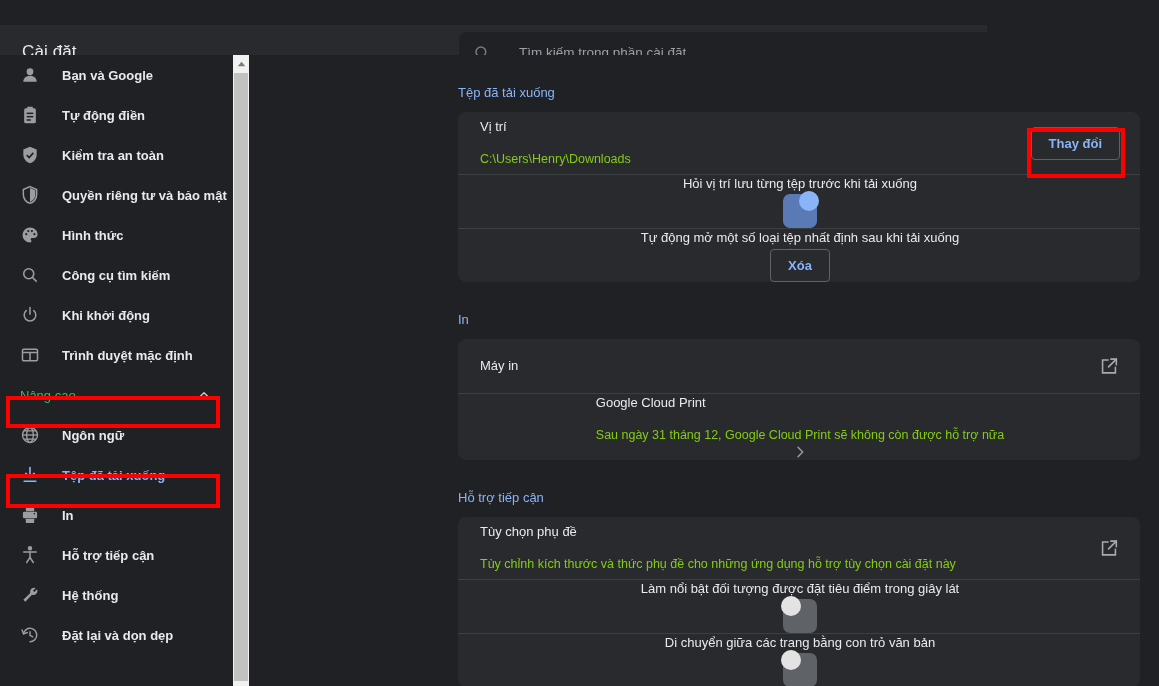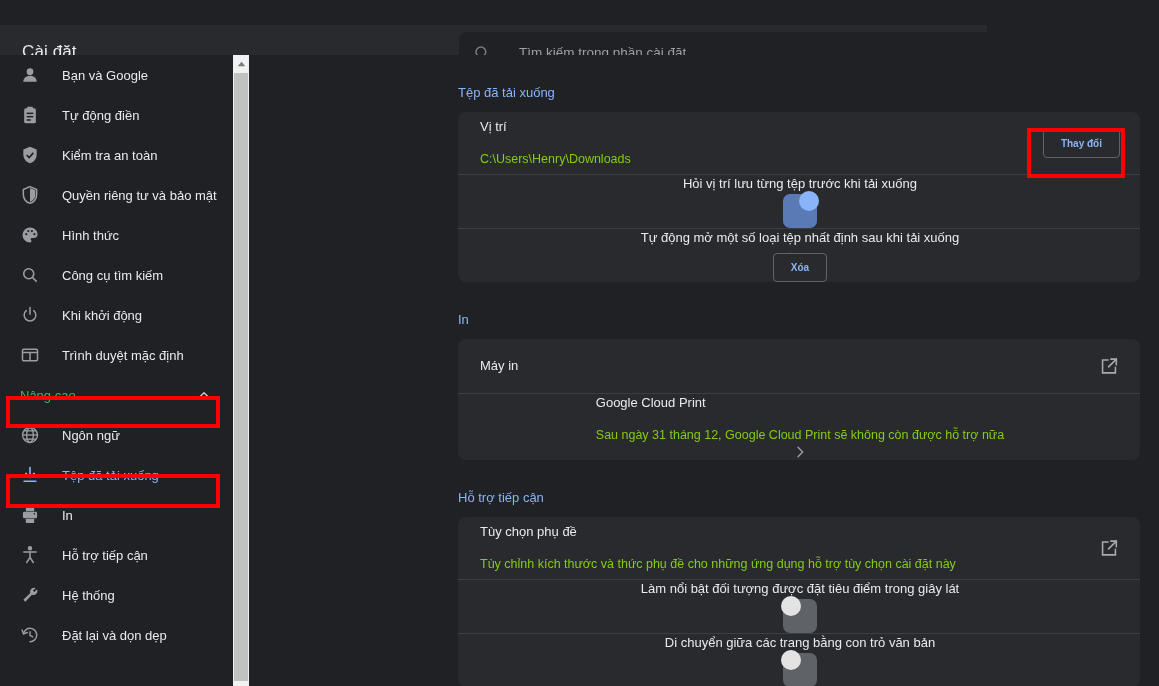--- a/index.html
+++ b/index.html
@@ -35,21 +35,21 @@
   }
   .search-input::placeholder { color:#9aa0a6; }
 
   
   .sidebar {
     position:absolute; left:0; top:55px; width:233px; height:631px;
     background:#202124; overflow:hidden;
   }
   .nav-item {
     position:relative; display:flex; align-items:center;
-    height:40px; padding-left:20px; color:#e8eaed; font-size:13px; font-weight:normal;
+    height:40px; padding-left:20px; color:#e8eaed; font-size:13px; font-weight:bold;
     cursor:pointer;
   }
   .nav-item .ic { width:20px; height:20px; flex:0 0 20px; margin-right:22px; opacity:.78; }
   .nav-item .lbl { white-space:nowrap; }
   .nav-item.selected { color:#8ab4f8; }
   .nav-item.selected .ic { opacity:1; }
 
   .nav-group-head {
     position:relative; display:flex; align-items:center;
     height:40px; padding-left:20px; padding-right:22px;
@@ -96,21 +96,21 @@
   }
   .row + .row { border-top:1px solid #3c4043;flex-direction:column; }
   .row-text { flex:1 1 auto; min-width:0; }
   .row-title { color:#e8eaed; font-size:13px; line-height:18px; }
   .row-sub { color:#84cc16; font-size:12.5px; line-height:18px; margin-top:14px; }
   .row.tall { min-height:62px; }
 
   
   .btn-outline {
     border:1px solid #5f6368; background:transparent; border-radius:4px;
-    color:#8ab4f8; font-size:10px; font-weight:bold;
+    color:#8ab4f8; font-size:13px; font-weight:bold;
     padding:8px 17px; cursor:pointer;
     font-family:"Liberation Sans", sans-serif;
   }
   .vdiv { width:1px; height:32px; background:#3c4043; margin-right:20px; flex:0 0 1px; }
 
   
   .toggle { position:relative; width:34px; height:14px; border-radius:7px; flex:0 0 34px; cursor:pointer; }
   .toggle .knob { position:absolute; top:-3px; width:20px; height:20px; border-radius:50%; }
   .toggle.on { background:#5a7ab5; }
   .toggle.on .knob { right:-2px; background:#8ab4f8; }

